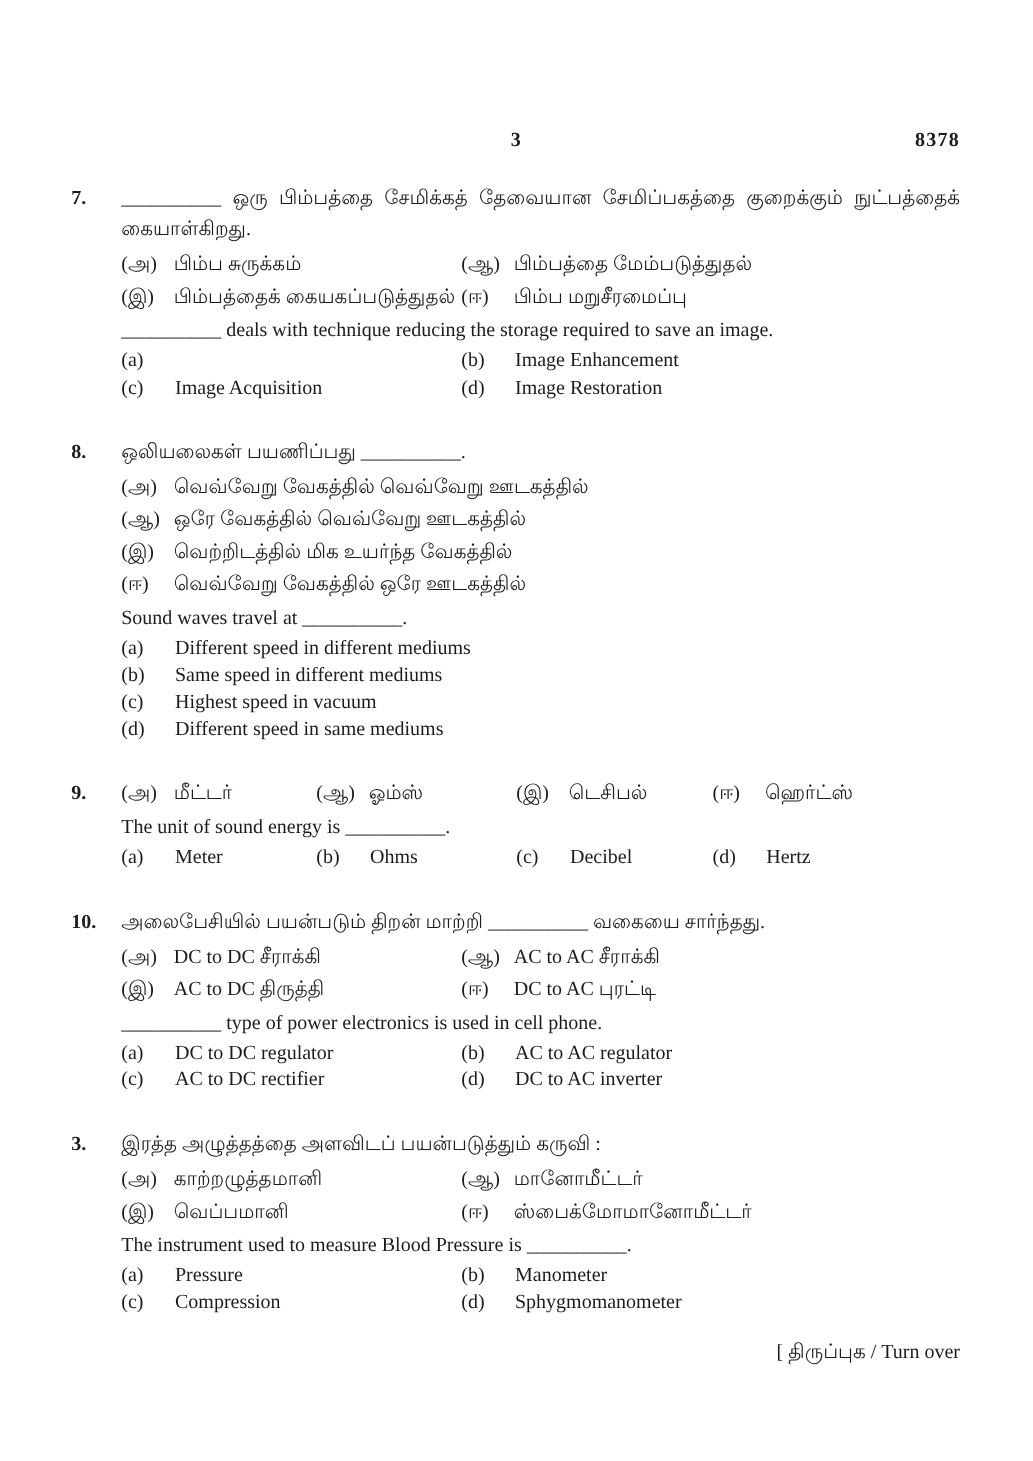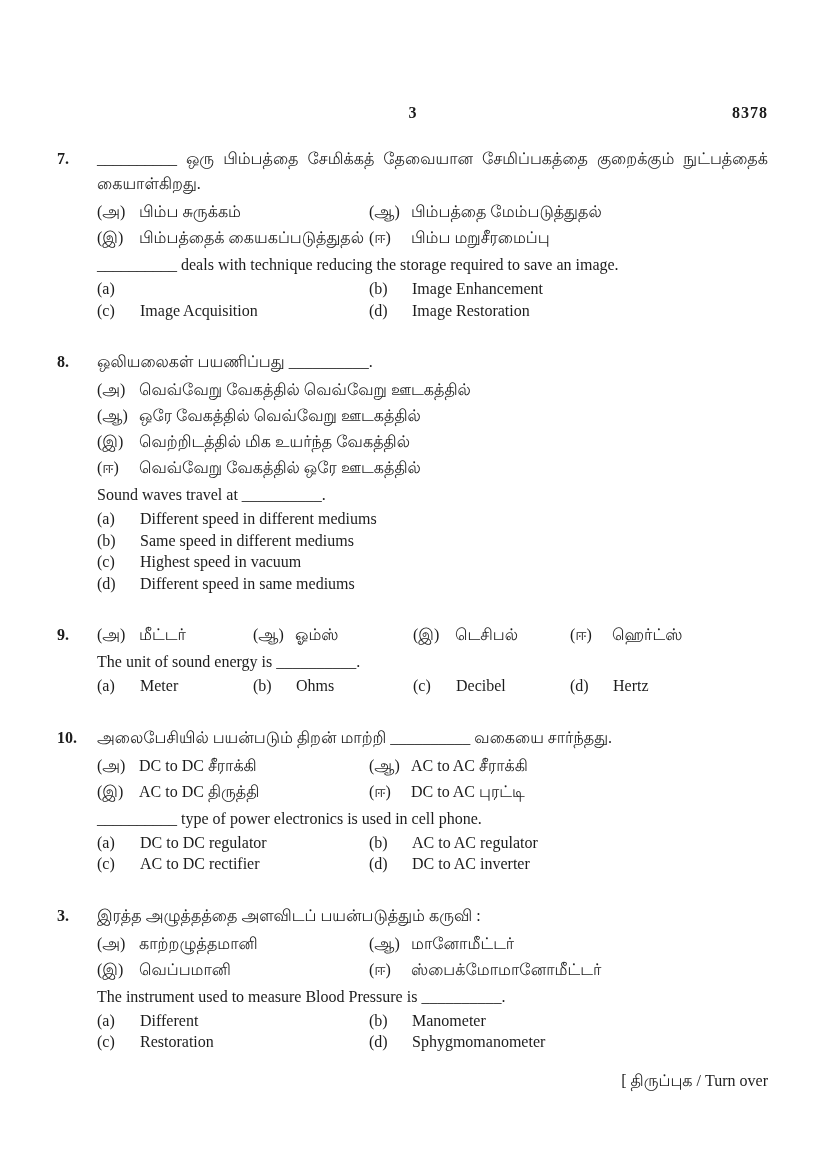--- a/index.html
+++ b/index.html
@@ -247,29 +247,29 @@
         </div>
         <div class="opt">
           <span class="opt-label">(ஈ)</span>
           <span class="opt-text">ஸ்பைக்மோமானோமீட்டர்</span>
         </div>
       </div>
       <p class="q-eng">The instrument used to measure Blood Pressure is __________.</p>
       <div class="opts two-col en">
         <div class="opt">
           <span class="opt-label">(a)</span>
-          <span class="opt-text">Different</span>
+          <span class="opt-text">Pressure</span>
         </div>
         <div class="opt">
           <span class="opt-label">(b)</span>
           <span class="opt-text">Manometer</span>
         </div>
         <div class="opt">
           <span class="opt-label">(c)</span>
-          <span class="opt-text">Restoration</span>
+          <span class="opt-text">Compression</span>
         </div>
         <div class="opt">
           <span class="opt-label">(d)</span>
           <span class="opt-text">Sphygmomanometer</span>
         </div>
       </div>
     </div>
   </section>
 
   <div class="footer">

